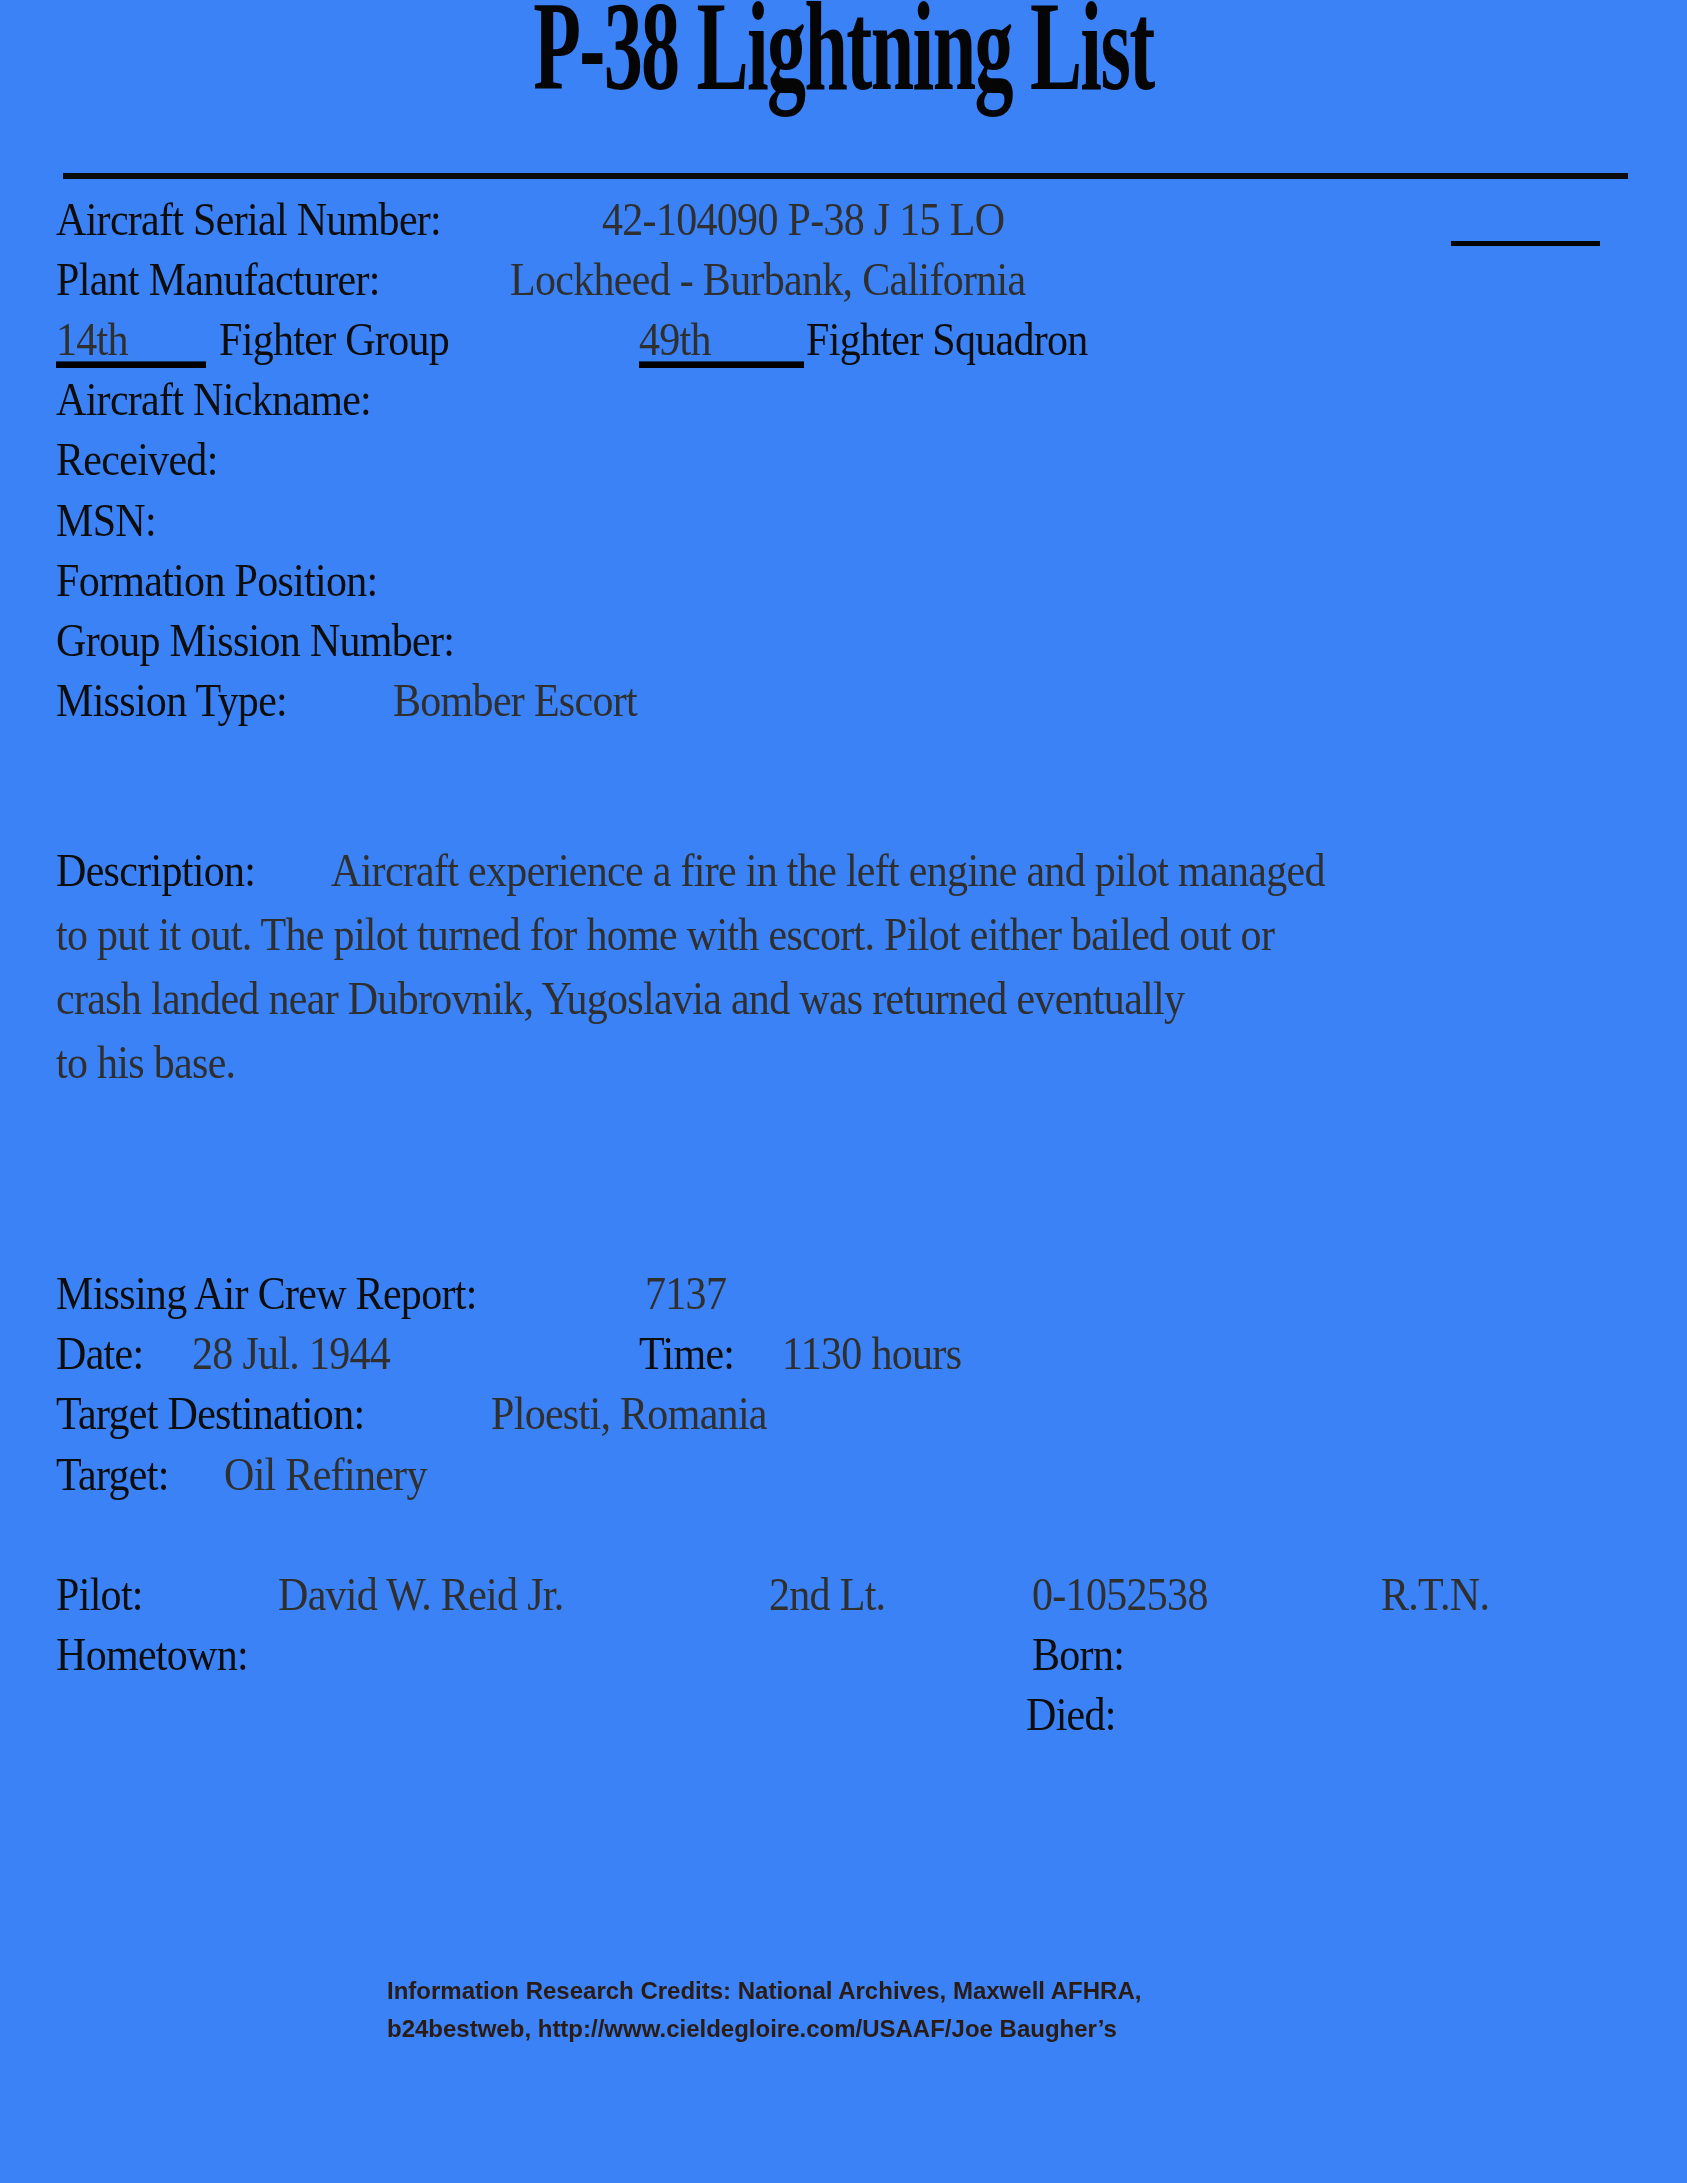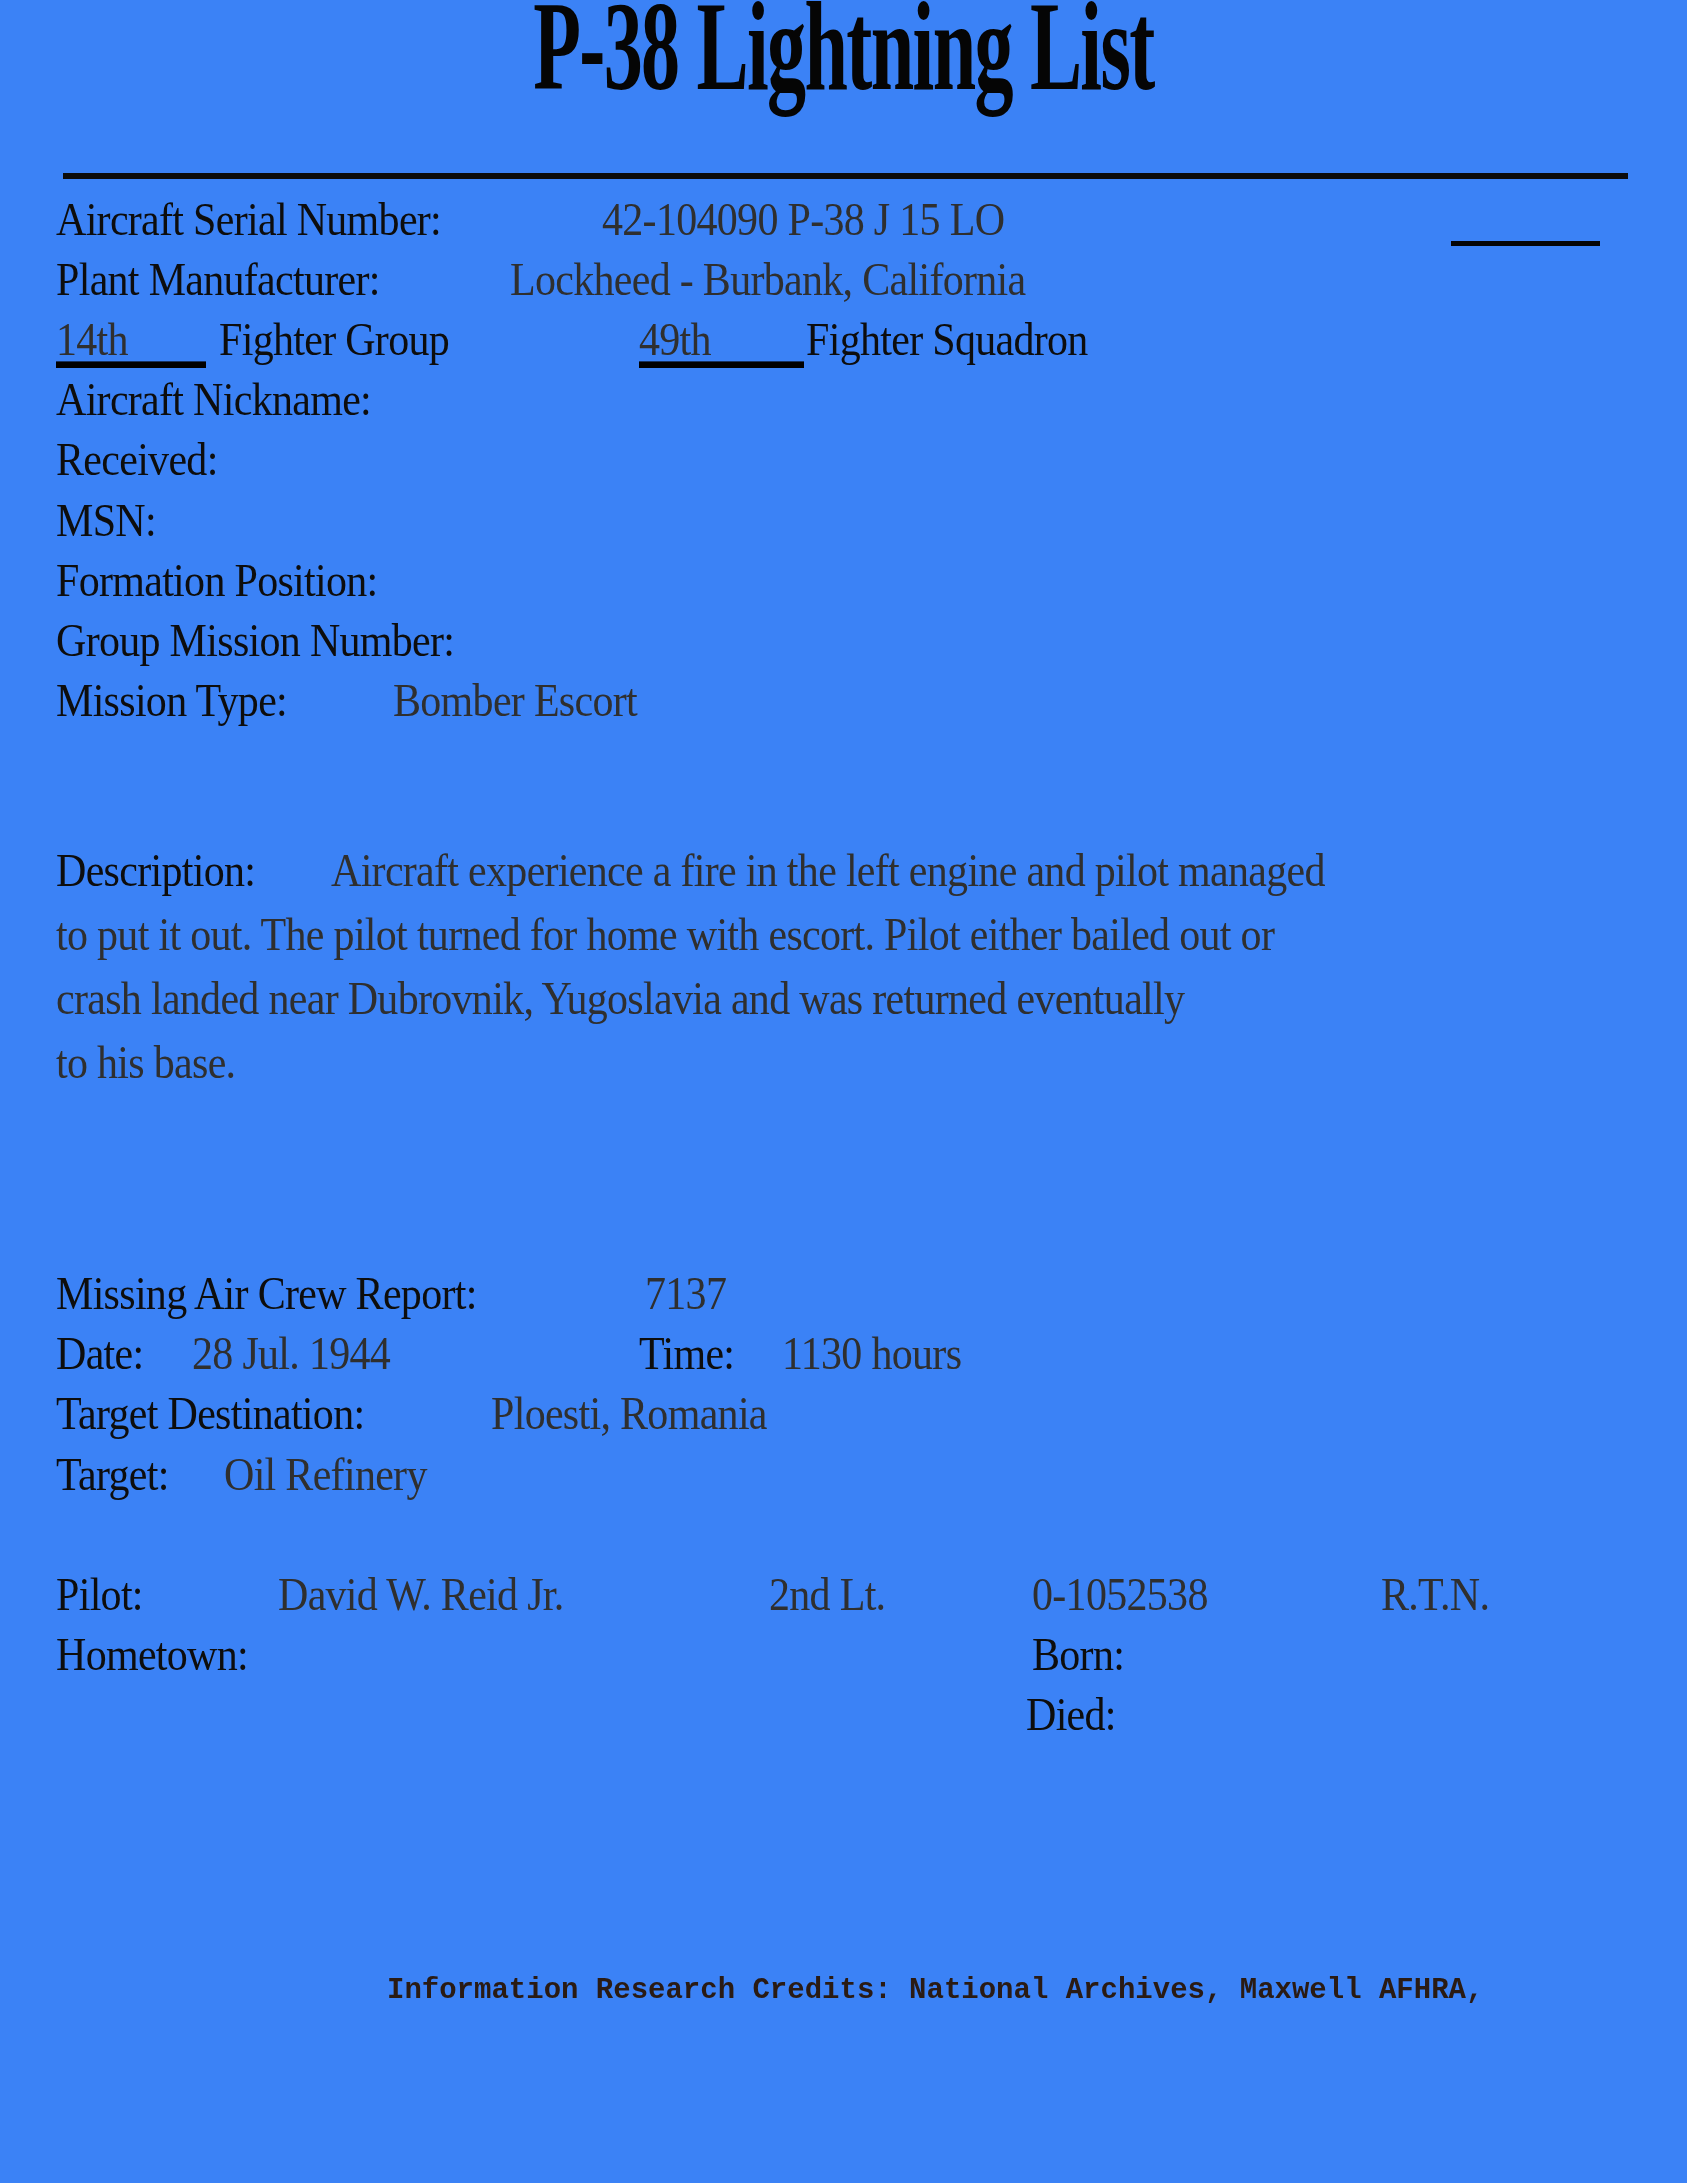--- a/index.html
+++ b/index.html
@@ -67,23 +67,23 @@
   .abs { position: absolute; top: 0; white-space: nowrap; }
   .uline {
     display: inline-block;
     height: 44px;
     border-bottom: 6.6px solid #000;
     color: #2f2f2f;
   }
   
   .footer {
     position: absolute; left: 387px; top: 1972px;
-    font-family: Liberation Mono, monospace;
+    font-family: Liberation Sans, sans-serif;
     font-weight: bold;
-    font-size: 29px;
+    font-size: 24px;
     line-height: 38px;
     letter-spacing: 0px;
     color: #2a1b14;
     white-space: nowrap;
   }
 </style>
 </head>
 <body>
 
 <div class="page">
@@ -184,16 +184,17 @@
     <span class="lbl">Hometown:</span>
     <span class="lbl abs" style="left:976px;">Born:</span>
   </div>
 
   <div class="row" style="top:1688px; width:1575px; height:53px;">
     <span class="lbl abs" style="left:970px;">Died:</span>
   </div>
 
   <div class="footer">
     <div>Information Research Credits: National Archives, Maxwell AFHRA,</div>
+    <div>b24bestweb, http://www.cieldegloire.com/USAAF/Joe Baugher’s</div>
   </div>
 
 </div>
 
 
 </body></html>

